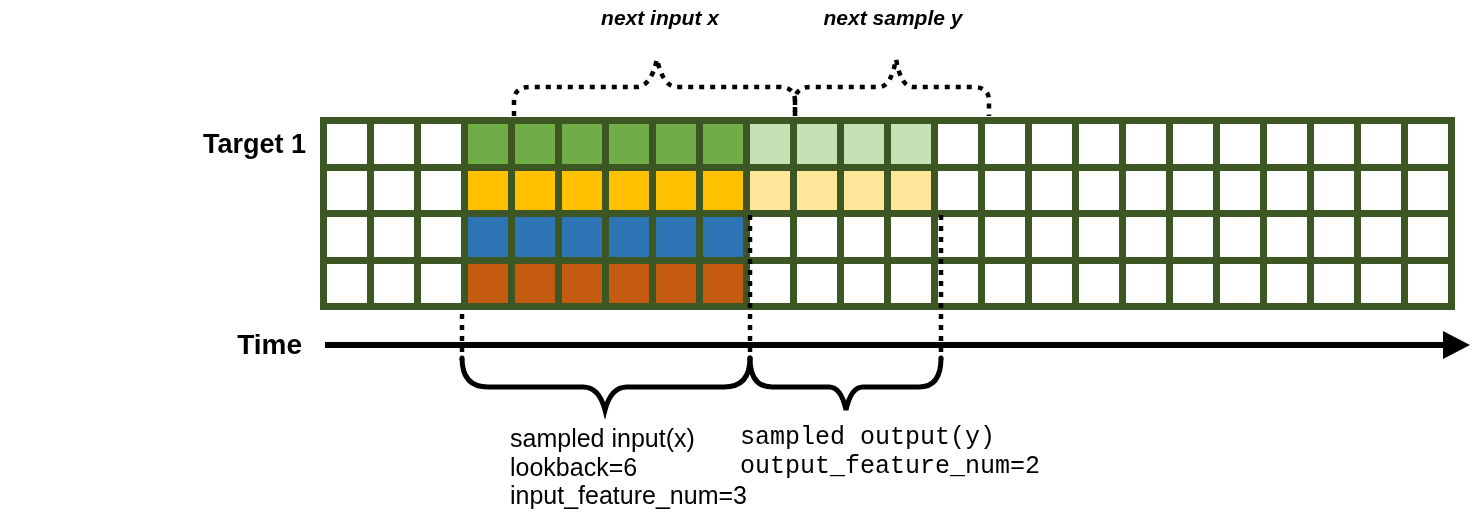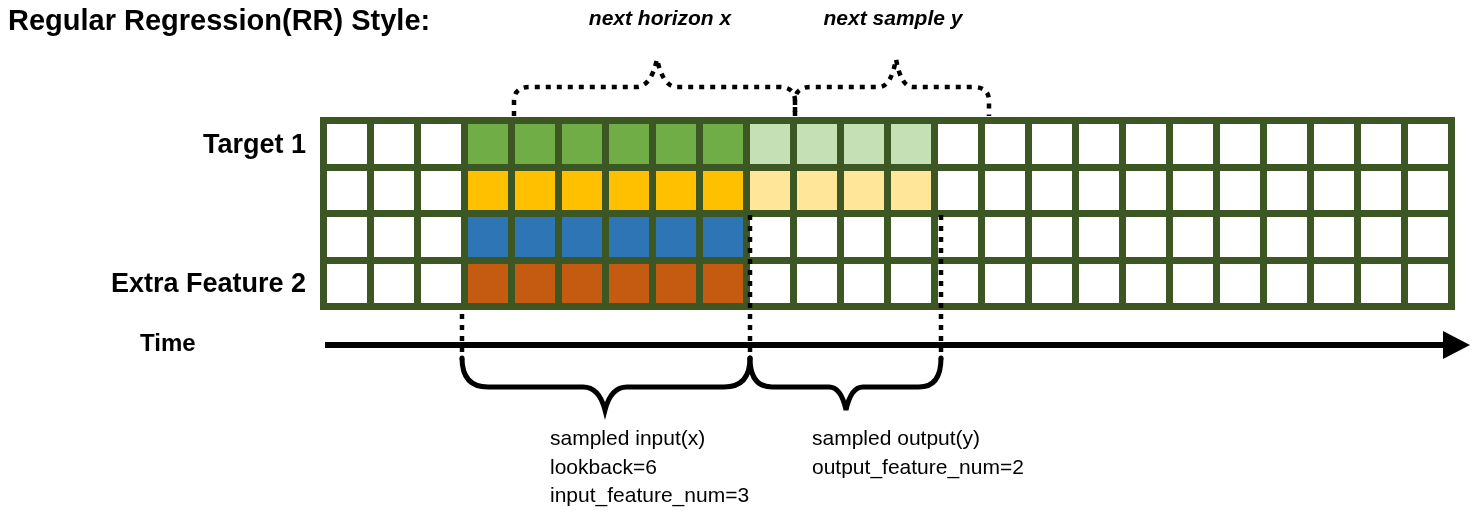--- a/index.html
+++ b/index.html
@@ -22,43 +22,41 @@
     display:grid;grid-template-columns:repeat(24,1fr);grid-template-rows:repeat(4,1fr);
     gap:7px;padding:7px;box-sizing:border-box;
   }
   .cell{background:#ffffff;}
   .rowlabel{
     position:absolute;left:0;width:306px;text-align:right;
     font-size:27px;font-weight:700;line-height:34px;height:34px;white-space:nowrap;
   }
   .rl0{top:127px;} .rl1{top:173px;} .rl2{top:220px;} .rl3{top:266px;}
   .timelabel{
-    position:absolute;left:140px;top:329px;width:162px;
-    font-size:24px;font-weight:700;
+    position:absolute;left:140px;top:329px;width:162px;text-align:right;
+    font-size:28px;font-weight:700;
   }
   .overlay{position:absolute;left:0;top:0;}
   .block{
-    position:absolute;top:424px;font-size:21px;line-height:28.5px;
-    font-weight:400;white-space:nowrap;margin-left:40px;
+    position:absolute;top:424px;font-size:25px;line-height:28.5px;
+    font-weight:400;white-space:nowrap;
   }
   .block.left{left:510px;}
-  .block.right{left:772px;}
+  .block.right{left:740px;font-family:Liberation Mono, monospace;}
 </style>
 </head>
 <body>
 
 <div class="canvas">
 
-  <div class="title">Regular Regression(RR) Style:</div>
 
-  <div class="toplabel x">next horizon x</div>
+  <div class="toplabel x">next input x</div>
   <div class="toplabel y">next sample y</div>
 
   <div class="rowlabel rl0">Target 1</div>
-  <div class="rowlabel rl3">Extra Feature 2</div>
 
   <div class="ts-grid" id="ts-grid" style="background: rgb(60, 86, 36);">
       <div class="cell" style="background: rgb(255, 255, 255);"></div>
       <div class="cell" style="background: rgb(255, 255, 255);"></div>
       <div class="cell" style="background: rgb(255, 255, 255);"></div>
       <div class="cell" style="background: rgb(112, 173, 71);"></div>
       <div class="cell" style="background: rgb(112, 173, 71);"></div>
       <div class="cell" style="background: rgb(112, 173, 71);"></div>
       <div class="cell" style="background: rgb(112, 173, 71);"></div>
       <div class="cell" style="background: rgb(112, 173, 71);"></div>

